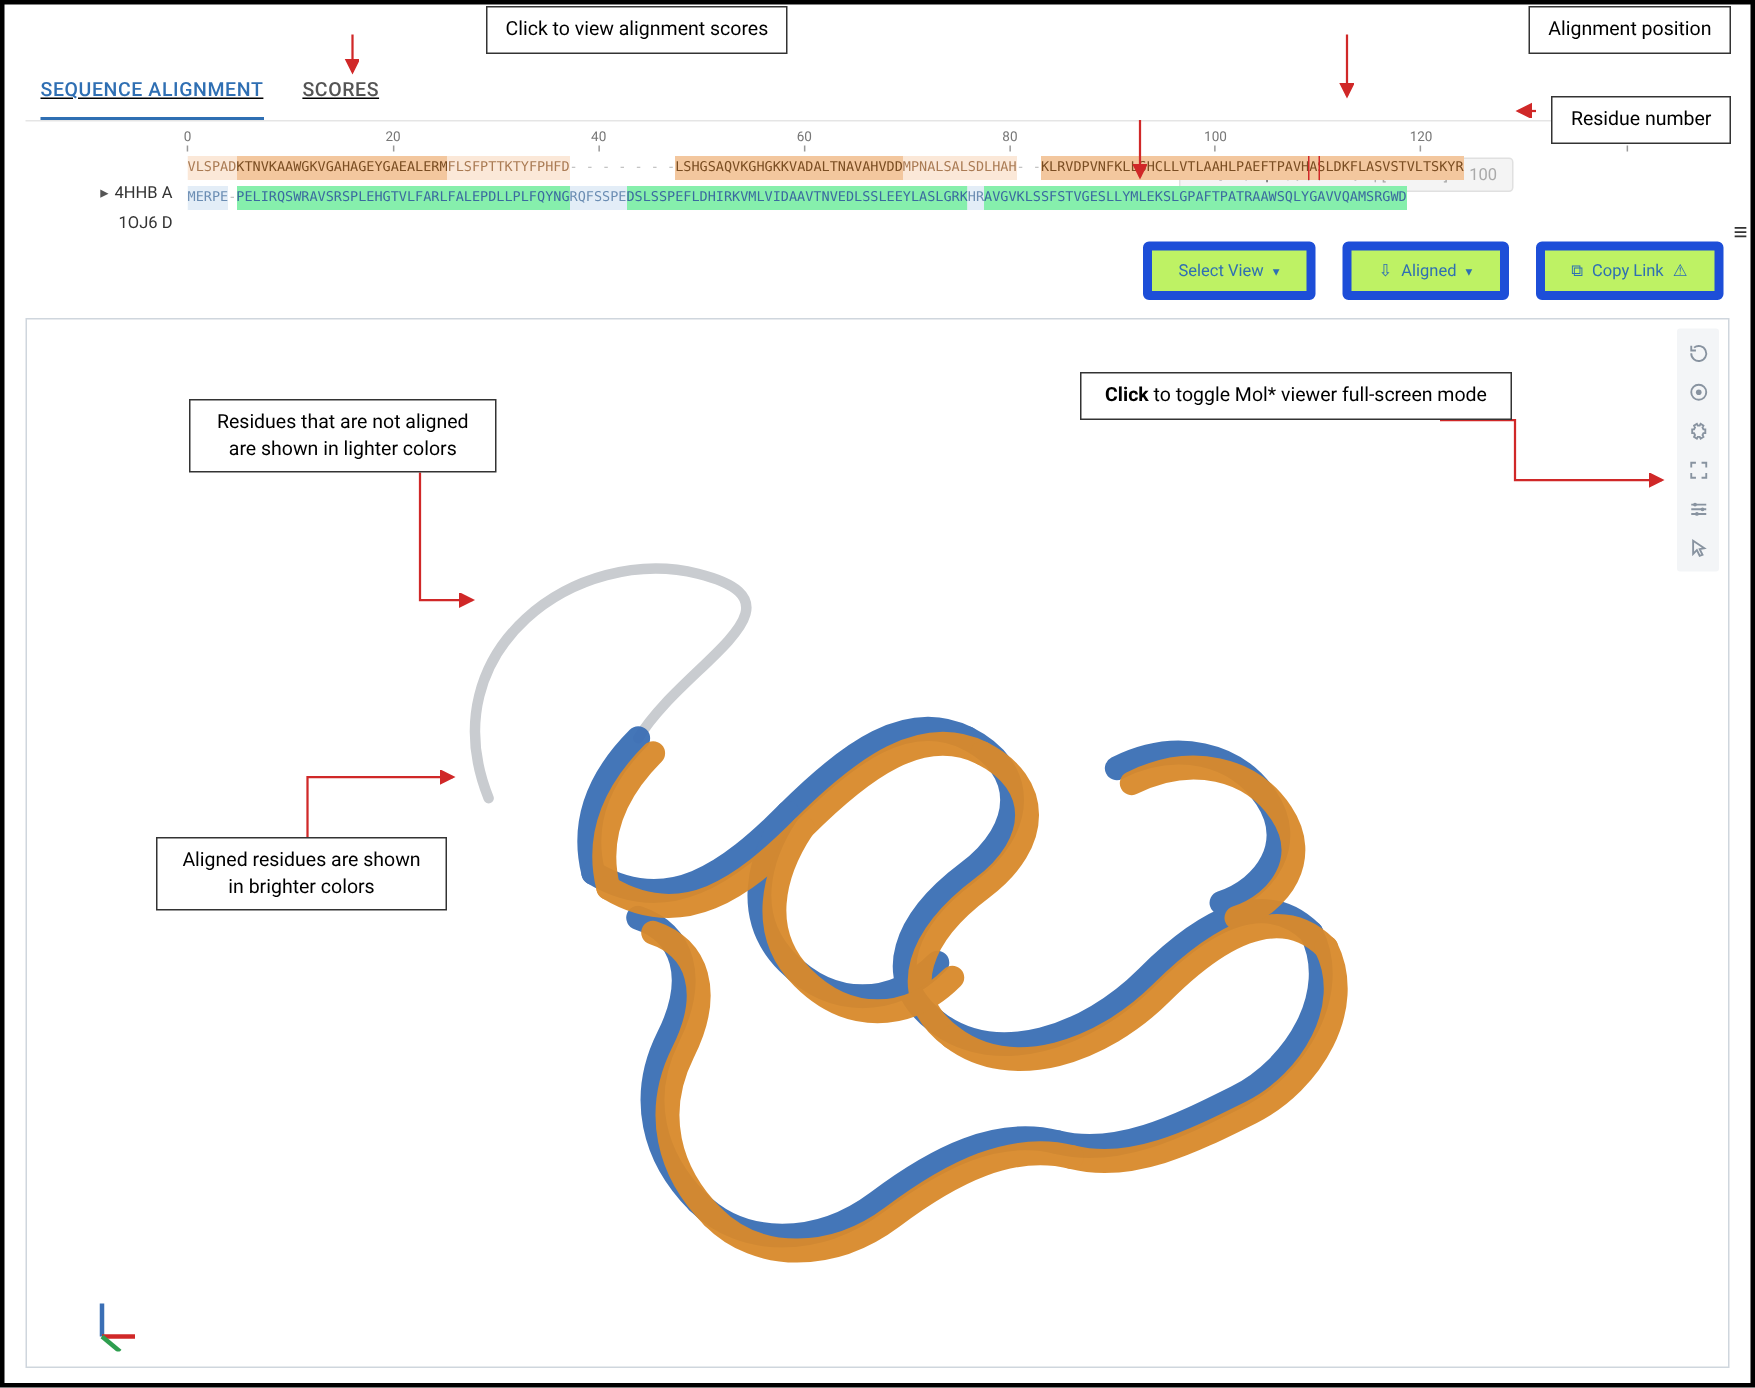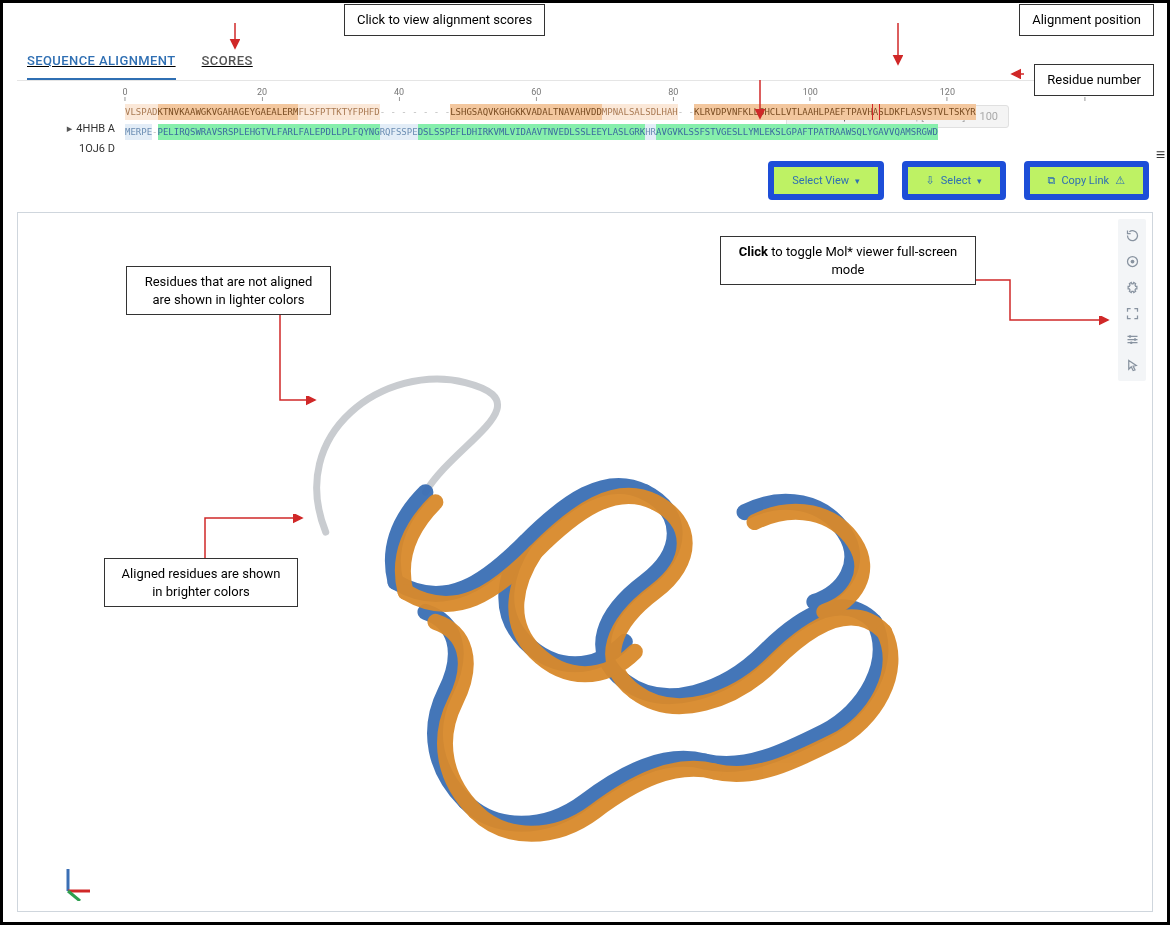--- a/index.html
+++ b/index.html
@@ -262,21 +262,21 @@
 
   <div class="hamburger">≡</div>
 
   <div class="actions">
     <div class="btn">
       <span>Select View</span>
       <span class="caret"></span>
     </div>
     <div class="btn">
       <span>⇩</span>
-      <span>Select</span>
+      <span>Aligned</span>
       <span class="caret"></span>
     </div>
     <div class="btn">
       <span>⧉</span>
       <span>Copy Link</span>
       <span>⚠</span>
     </div>
   </div>
 
   <div class="viewer">
@@ -351,30 +351,30 @@
         <line x1="10" y1="30" x2="10" y2="8" stroke="#3b6fb5" stroke-width="3"></line>
         <line x1="10" y1="30" x2="32" y2="30" stroke="#d02828" stroke-width="3"></line>
         <line x1="10" y1="30" x2="22" y2="40" stroke="#2e9e4f" stroke-width="3"></line>
       </svg>
     </div>
   </div>
 
 </div>
 </div>
 
-<div class="callout" style="top:4px; left:344px;text-align:center;">
+<div class="callout" style="top:4px; left:324px;text-align:center;">
   <span>Click to view alignment scores</span>
 </div>
 <div class="callout" style="top:4px; right:16px;">
   <span>Alignment position</span>
 </div>
 <div class="callout" style="top:64px; right:16px;">
   <span>Residue number</span>
 </div>
-<div class="callout" style="top:236px; left:720px; width:256px;">
+<div class="callout" style="top:248px; left:720px; width:288px;">
   <b>Click</b><span> to toggle Mol* viewer full-screen mode</span>
 </div>
 <div class="callout" style="top:266px; left:126px; width:205px;">
   <span>Residues that are not aligned are shown in lighter colors</span>
 </div>
 <div class="callout" style="top:558px; left:104px; width:194px;">
   <span>Aligned residues are shown in brighter colors</span>
 </div>
 
 <svg class="arrow-line" style="position:absolute; top:0; left:0;" width="1170" height="925">

